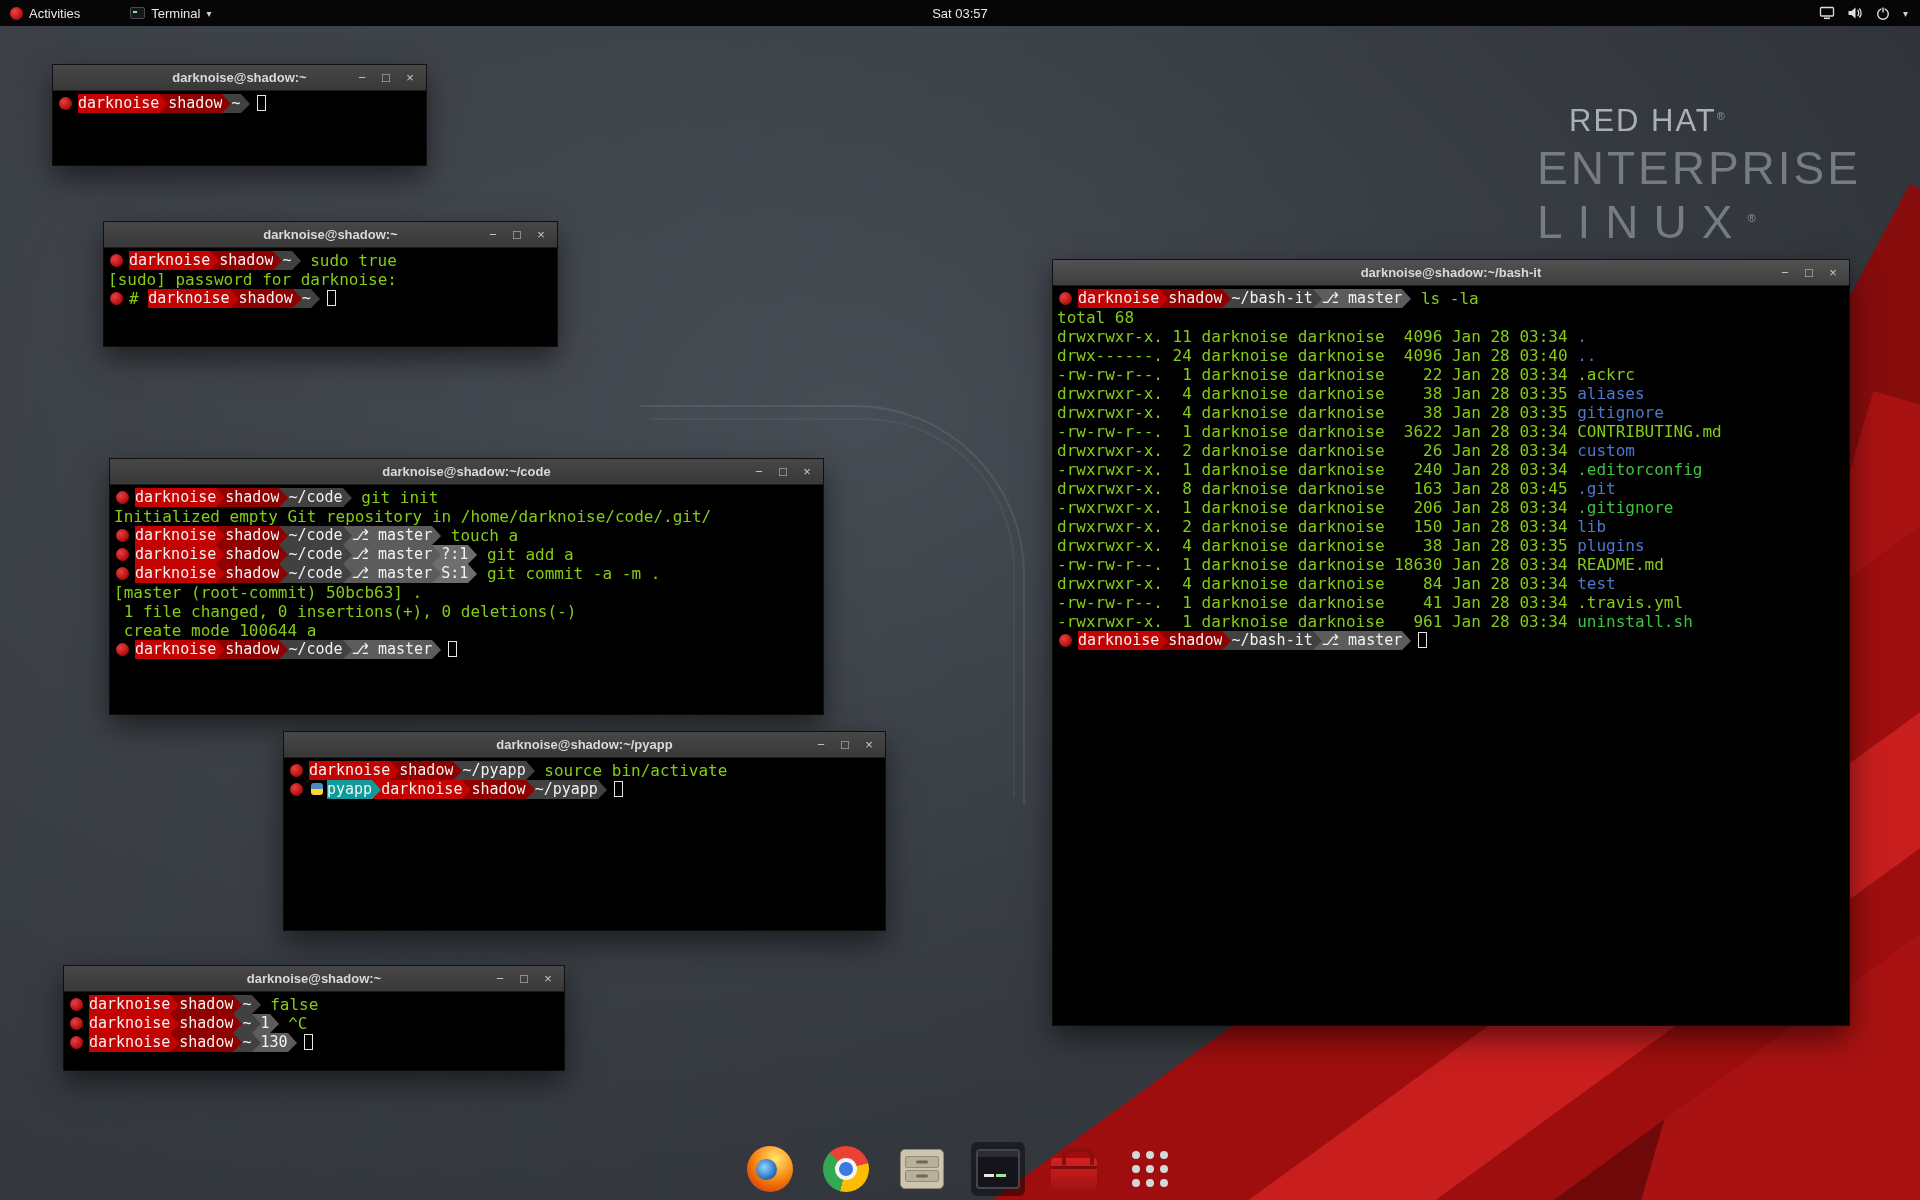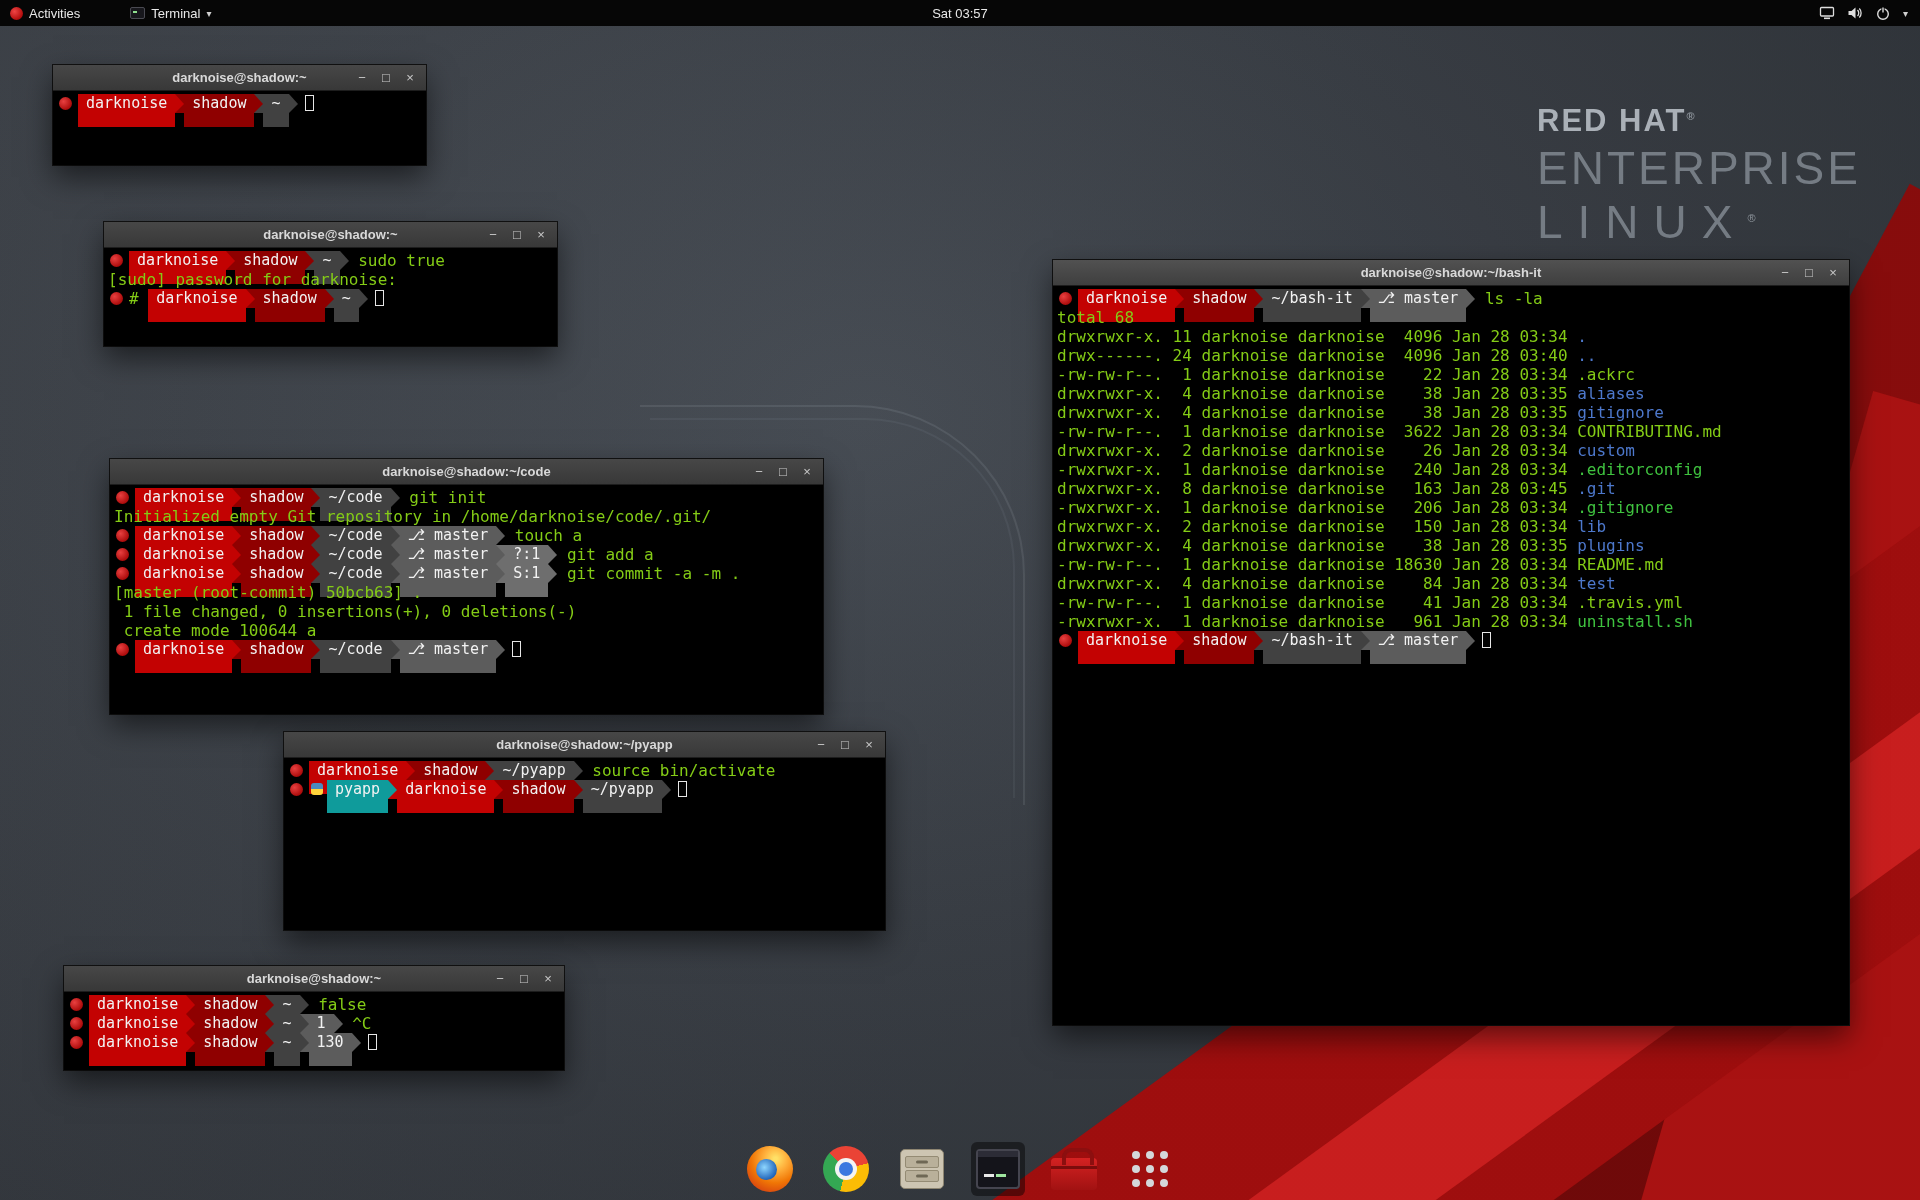--- a/index.html
+++ b/index.html
@@ -20,21 +20,21 @@
   .arc1 { left:640px; top:405px; width:385px; height:400px; }
   .arc2 { left:650px; top:418px; width:365px; height:380px; border-color:rgba(220,230,240,0.06); border-top-right-radius:150px; }
   .band { position:absolute; }
   .band1 { width:2100px; height:330px; background:#a80f0f; right:-520px; bottom:-80px; transform:rotate(-36deg); }
   .band2 { width:2100px; height:420px; background:#760a0a; right:-760px; bottom:-400px; transform:rotate(-36deg); }
   .band3 { width:1300px; height:110px; background:#d42020; right:-280px; bottom:96px; transform:rotate(-36deg); }
   .band4 { width:900px;  height:230px; background:#8f0d0d; right:-330px; top:520px; transform:rotate(-62deg); }
   .band5 { width:420px;  height:980px; background:#b31313; right:-230px; top:430px; transform:rotate(16deg); }
 
   .rhel-logo { position:absolute; left:1537px; top:103px; color:#7d848c; z-index:1; user-select:none; }
-  .rhel-line1 { font-size:31px; font-weight:bold; letter-spacing:2px; color:#aab0b7; }
+  .rhel-line1 { font-size:31px; font-weight:normal; letter-spacing:2px; color:#aab0b7;margin-left:32px; }
   .rhel-line1 sup, .rhel-line3 sup { font-size:11px; color:#8d949b; }
   .rhel-line2 { font-size:46px; letter-spacing:3px; color:#757c84; margin-top:2px; }
   .rhel-line3 { font-size:46px; letter-spacing:15px; color:#757c84; margin-top:0px; }
 
   
   .topbar { position:absolute; top:0; left:0; right:0; height:26px; background:#060606;
     color:#e8e8e8; display:flex; align-items:center; font-size:13px; z-index:60; }
   .tb-item { display:flex; align-items:center; gap:6px; padding:0 10px; height:26px; cursor:pointer; }
   .hat-dot { width:13px; height:13px; border-radius:50%;
     background: radial-gradient(circle at 35% 35%, #ee4444, #b30d0d 70%); display:inline-block; }
@@ -53,21 +53,21 @@
   .titlebar { height:26px; background:linear-gradient(#474747,#383838); border-bottom:1px solid #1d1d1d;
     display:flex; align-items:center; position:relative; cursor:default; }
   .window.active .titlebar { background:linear-gradient(#515151,#3f3f3f); }
   .titlebar .title { position:absolute; left:0; right:0; text-align:center;
     font-size:13px; font-weight:bold; color:#d9d9d9; }
   .win-btns { margin-left:auto; display:flex; z-index:1; padding-right:4px; }
   .win-btn { width:24px; text-align:center; line-height:26px; font-size:13px; color:#c9c9c9; cursor:pointer; }
 
   .term-body { padding:3px 4px; font-family:"DejaVu Sans Mono",monospace; font-size:16px; color:#d3d7cf; cursor:text; }
   .term-line { white-space:pre; height:19px; line-height:19px; }
-  .seg { display:inline-block; height:33px; line-height:19px; padding:0 8px; vertical-align:top; font-size:15px; }
+  .seg { display:inline-block; height:19px; line-height:19px; padding:0 0; vertical-align:top; font-size:15px; }
   .seg-arrow { display:inline-block; width:0; height:0; vertical-align:top;
     border-top:10px solid transparent; border-bottom:9px solid transparent; border-left:9px solid transparent; }
   .picon { display:inline-block; vertical-align:top; }
   .icon-redhat { width:13px; height:13px; margin:3px 6px 0 2px; border-radius:50%;
     background: radial-gradient(circle at 35% 35%, #e84040, #ad0c0c 70%); }
   .icon-python { width:12px; height:12px; margin:3px 4px 0 2px; border-radius:3px;
     background: linear-gradient(180deg,#4b8bbe 50%, #ffd43b 50%); }
   .cursor { display:inline-block; width:9px; height:16px; margin:1px 0 0 7px; vertical-align:top;
     border:1px solid #e6e6e6; background:transparent; }
   .t-plain { color:#84cc16; }

